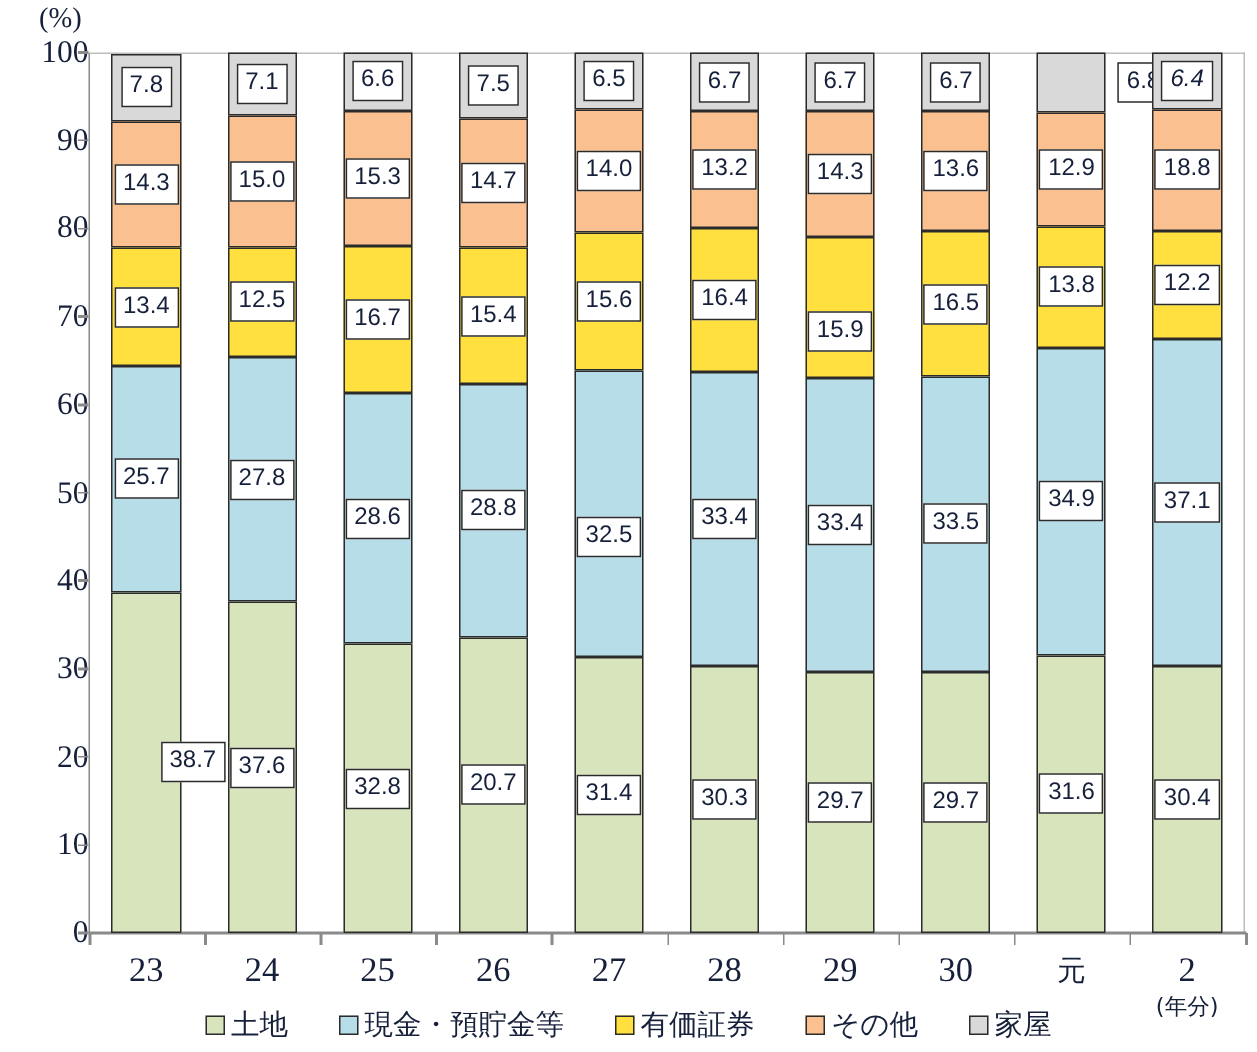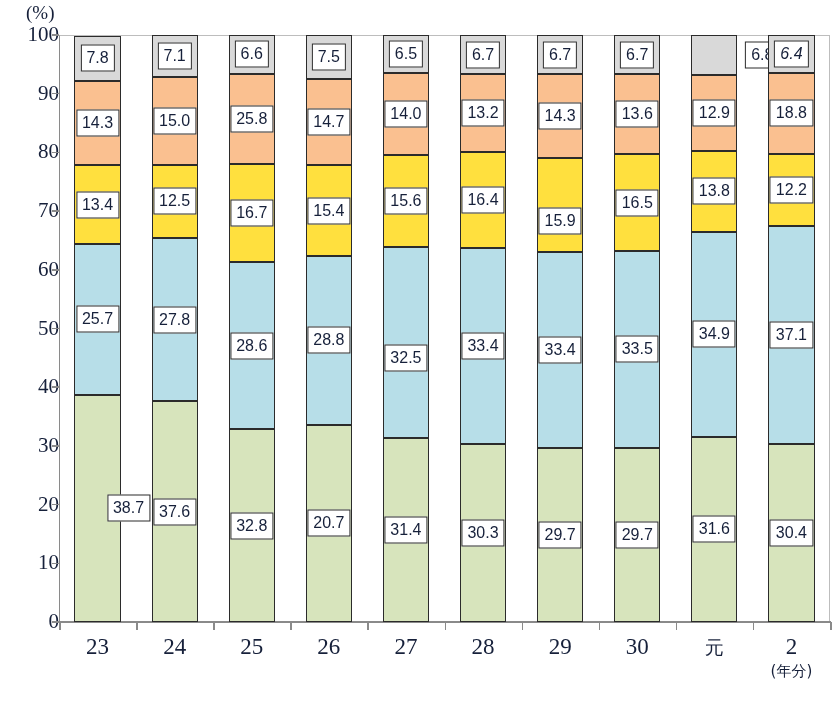--- a/index.html
+++ b/index.html
@@ -248,21 +248,21 @@
       <div class="bar-slot" style="left: 154.2px; width: 77.1px;">
         <div class="bar-col">
           <div class="seg" style="top: 6.51701e-14px; height: 38.742px; background: rgb(217, 217, 217);"></div>
           <div class="seg" style="top: 38.742px; height: 89.811px; background: rgb(250, 192, 144);"></div>
           <div class="seg" style="top: 128.553px; height: 98.029px; background: rgb(255, 224, 62);"></div>
           <div class="seg" style="top: 226.582px; height: 167.882px; background: rgb(183, 222, 232);"></div>
           <div class="seg" style="top: 394.464px; height: 192.536px; background: rgb(215, 228, 188);"></div>
           <div class="seg-label" style="top: 490.732px;">32.8</div>
           <div class="seg-label" style="top: 310.523px;">28.6</div>
           <div class="seg-label" style="top: 177.567px;">16.7</div>
-          <div class="seg-label" style="top: 83.6475px;">25.8</div>
+          <div class="seg-label" style="top: 83.6475px;">15.3</div>
           <div class="seg-label" style="top: 19.371px;">6.6</div>
         </div>
       </div>
       <div class="bar-slot" style="left: 231.3px; width: 77.1px;">
         <div class="bar-col">
           <div class="seg" style="top: -1.3034e-13px; height: 44.025px; background: rgb(217, 217, 217);"></div>
           <div class="seg" style="top: 44.025px; height: 86.289px; background: rgb(250, 192, 144);"></div>
           <div class="seg" style="top: 130.314px; height: 90.398px; background: rgb(255, 224, 62);"></div>
           <div class="seg" style="top: 220.712px; height: 169.056px; background: rgb(183, 222, 232);"></div>
           <div class="seg" style="top: 389.768px; height: 197.232px; background: rgb(215, 228, 188);"></div>
@@ -352,20 +352,42 @@
           <div class="seg" style="top: 408.552px; height: 178.448px; background: rgb(215, 228, 188);"></div>
           <div class="seg-label" style="top: 497.776px;">30.4</div>
           <div class="seg-label" style="top: 299.663px;">37.1</div>
           <div class="seg-label" style="top: 154.968px;">12.2</div>
           <div class="seg-label" style="top: 78.3645px;">18.8</div>
           <div class="seg-label" style="top: 18.784px; font-style: italic;">6.4</div>
         </div>
       </div>
     </div>
 
+  <div class="legend">
+      <div class="legend-item">
+        <span class="legend-swatch" style="background: rgb(215, 228, 188);"></span>
+        <span class="legend-text">土地</span>
+      </div>
+      <div class="legend-item">
+        <span class="legend-swatch" style="background: rgb(183, 222, 232);"></span>
+        <span class="legend-text">現金・預貯金等</span>
+      </div>
+      <div class="legend-item">
+        <span class="legend-swatch" style="background: rgb(255, 224, 62);"></span>
+        <span class="legend-text">有価証券</span>
+      </div>
+      <div class="legend-item">
+        <span class="legend-swatch" style="background: rgb(250, 192, 144);"></span>
+        <span class="legend-text">その他</span>
+      </div>
+      <div class="legend-item">
+        <span class="legend-swatch" style="background: rgb(217, 217, 217);"></span>
+        <span class="legend-text">家屋</span>
+      </div>
+    </div>
 
 <div class="ytick-mark" style="top: 621.25px;"></div>
     <div class="ytick-mark" style="top: 562.55px;"></div>
     <div class="ytick-mark" style="top: 503.85px;"></div>
     <div class="ytick-mark" style="top: 445.15px;"></div>
     <div class="ytick-mark" style="top: 386.45px;"></div>
     <div class="ytick-mark" style="top: 327.75px;"></div>
     <div class="ytick-mark" style="top: 269.05px;"></div>
     <div class="ytick-mark" style="top: 210.35px;"></div>
     <div class="ytick-mark" style="top: 151.65px;"></div>

